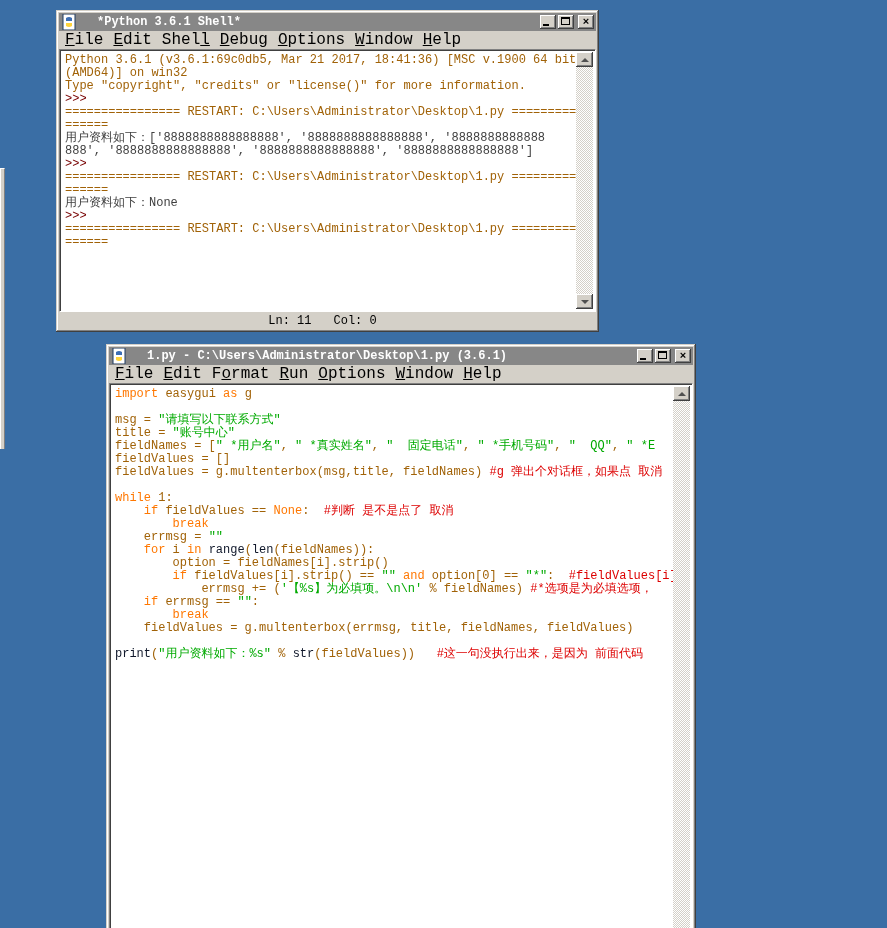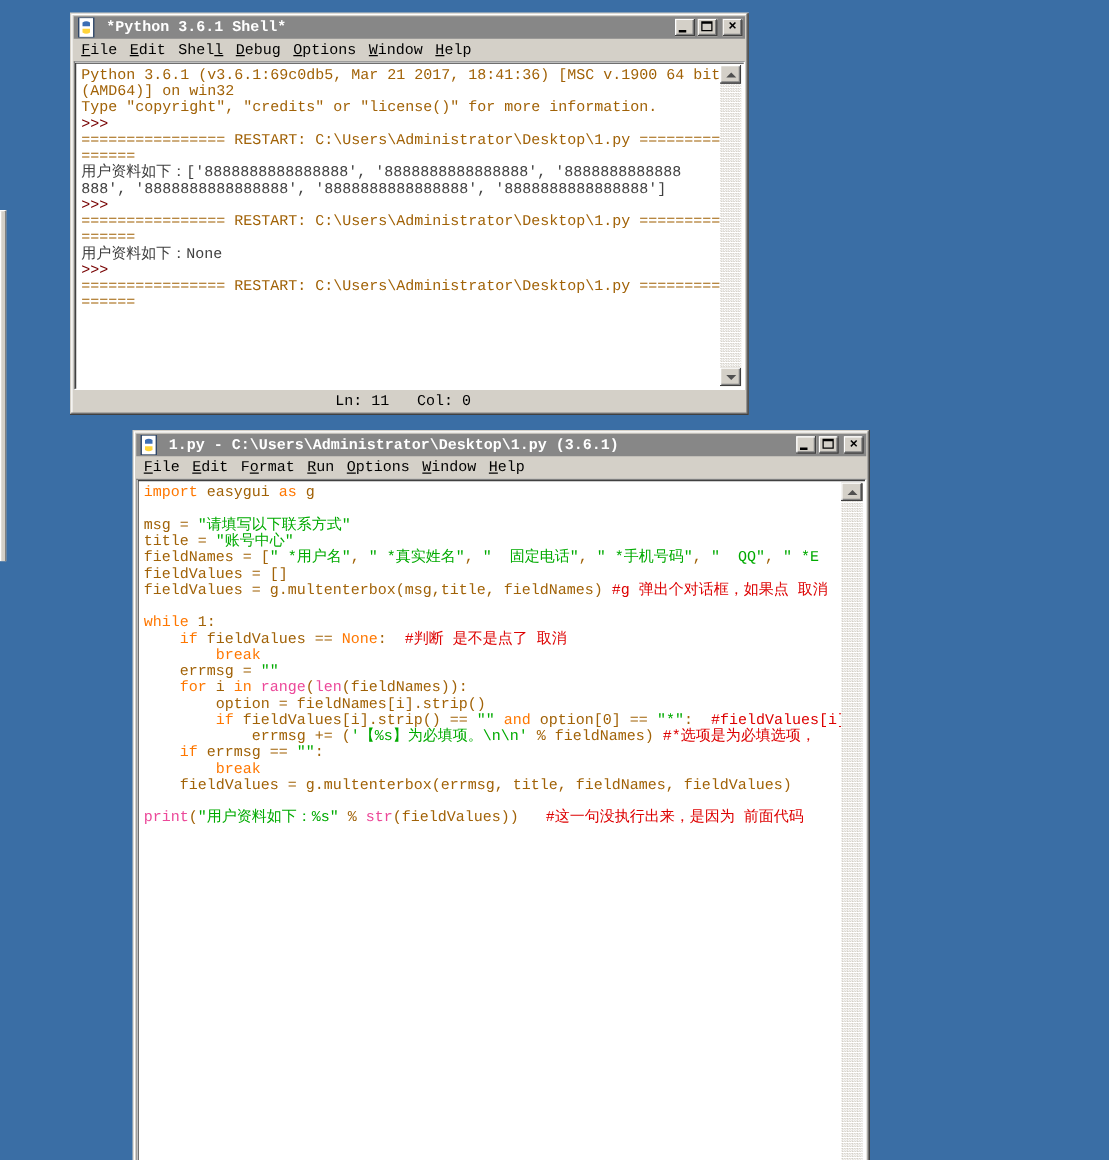--- a/index.html
+++ b/index.html
@@ -15,21 +15,21 @@
   .win{
     position:absolute;
     background:var(--face);
     box-shadow: inset -1px -1px 0 #404040, inset 1px 1px 0 var(--face),
                 inset -2px -2px 0 #808080, inset 2px 2px 0 #FFFFFF;
     padding:3px;
   }
   .win-inner{display:flex;flex-direction:column;height:100%;}
   .titlebar{
     height:18px;flex:0 0 18px;background:var(--title-gray);
-    display:flex;align-items:center;padding:0 2px;gap:8px;
+    display:flex;align-items:center;padding:0 2px;gap:20px;
   }
   .title-text{
     color:#fff;font-weight:bold;font-size:12px;line-height:18px;
     white-space:nowrap;overflow:hidden;flex:1;
     font-family:"Liberation Mono","DejaVu Sans Mono",monospace;
   }
   .win-icon{width:16px;height:16px;flex:0 0 16px;}
   .ctrls{display:flex;gap:2px;align-items:center;}
   .ctrl{
     width:16px;height:14px;background:var(--face);position:relative;
@@ -37,39 +37,39 @@
                 inset -2px -2px 0 #808080, inset 2px 2px 0 var(--face);
   }
   .ctrl.close{margin-left:2px;}
   .glyph-min{position:absolute;left:3px;bottom:3px;width:6px;height:2px;background:#000;}
   .glyph-max{position:absolute;left:3px;top:2px;width:9px;height:8px;border:1px solid #000;border-top:2px solid #000;}
   .glyph-close{position:absolute;left:0;top:0;width:100%;height:100%;
     font:bold 11px/12px "Liberation Sans",sans-serif;text-align:center;color:#000;}
 
   .menubar{
     height:18px;flex:0 0 18px;display:flex;align-items:center;
-    font-size:12px;color:#000;padding-left:1px;
+    font-size:16px;color:#000;padding-left:1px;
   }
   .menu-item{padding:1px 5px;white-space:pre;}
   .menu-item .ul{text-decoration:underline;}
 
   .textframe{
     flex:1;position:relative;background:#fff;
     border:1px solid;border-color:#808080 #FFFFFF #FFFFFF #808080;
     box-shadow: inset 1px 1px 0 #404040;
   }
   .textbody{
     position:absolute;top:2px;left:2px;right:19px;bottom:2px;
     overflow:hidden;padding:2px 3px 0 3px;
     font-size:12px;line-height:13px;white-space:pre;
   }
   .code-line{height:13px;white-space:pre;}
   .tok-p{color:#a16207;}
   .tok-k{color:#FF7700;}
-  .tok-b{color:#ec4899;}
+  .tok-b{color:#0f172a;}
   .tok-s{color:#00AA00;}
   .tok-c{color:#DD0000;margin-top:24px;}
   .tok-o{color:#404040;}
   .tok-pr{color:#770000;}
 
   
   .scrollbar{
     position:absolute;top:2px;right:2px;bottom:2px;width:17px;
     display:flex;flex-direction:column;
   }

